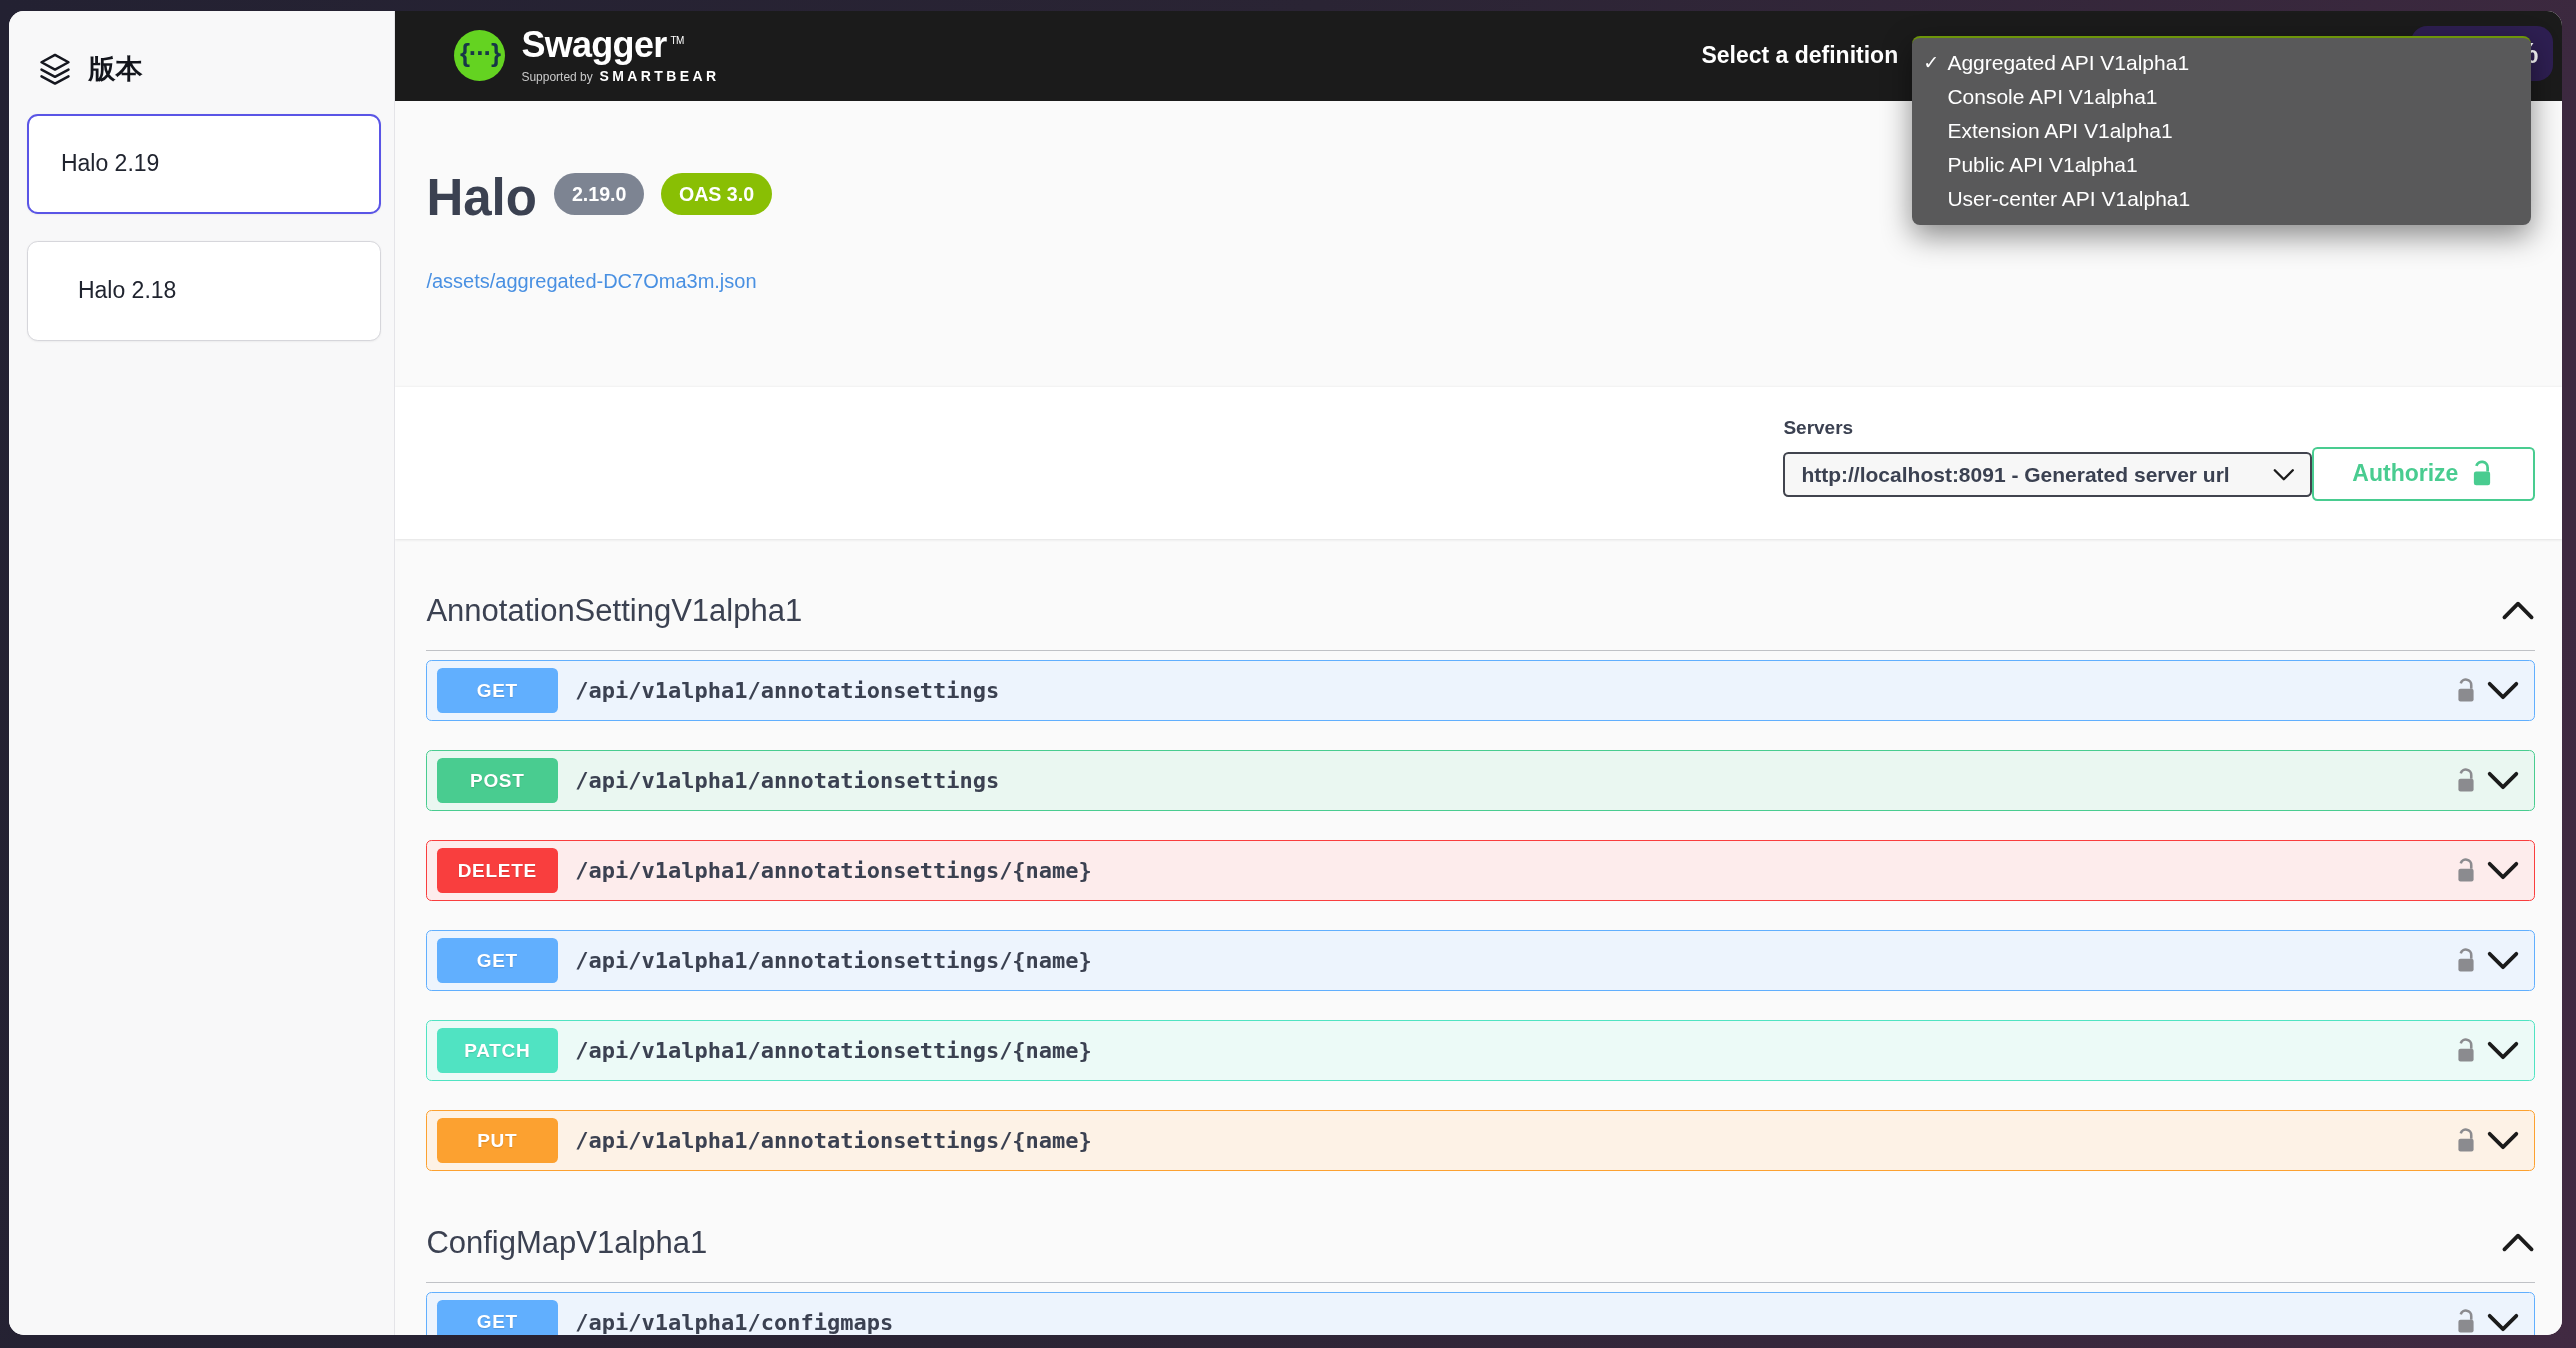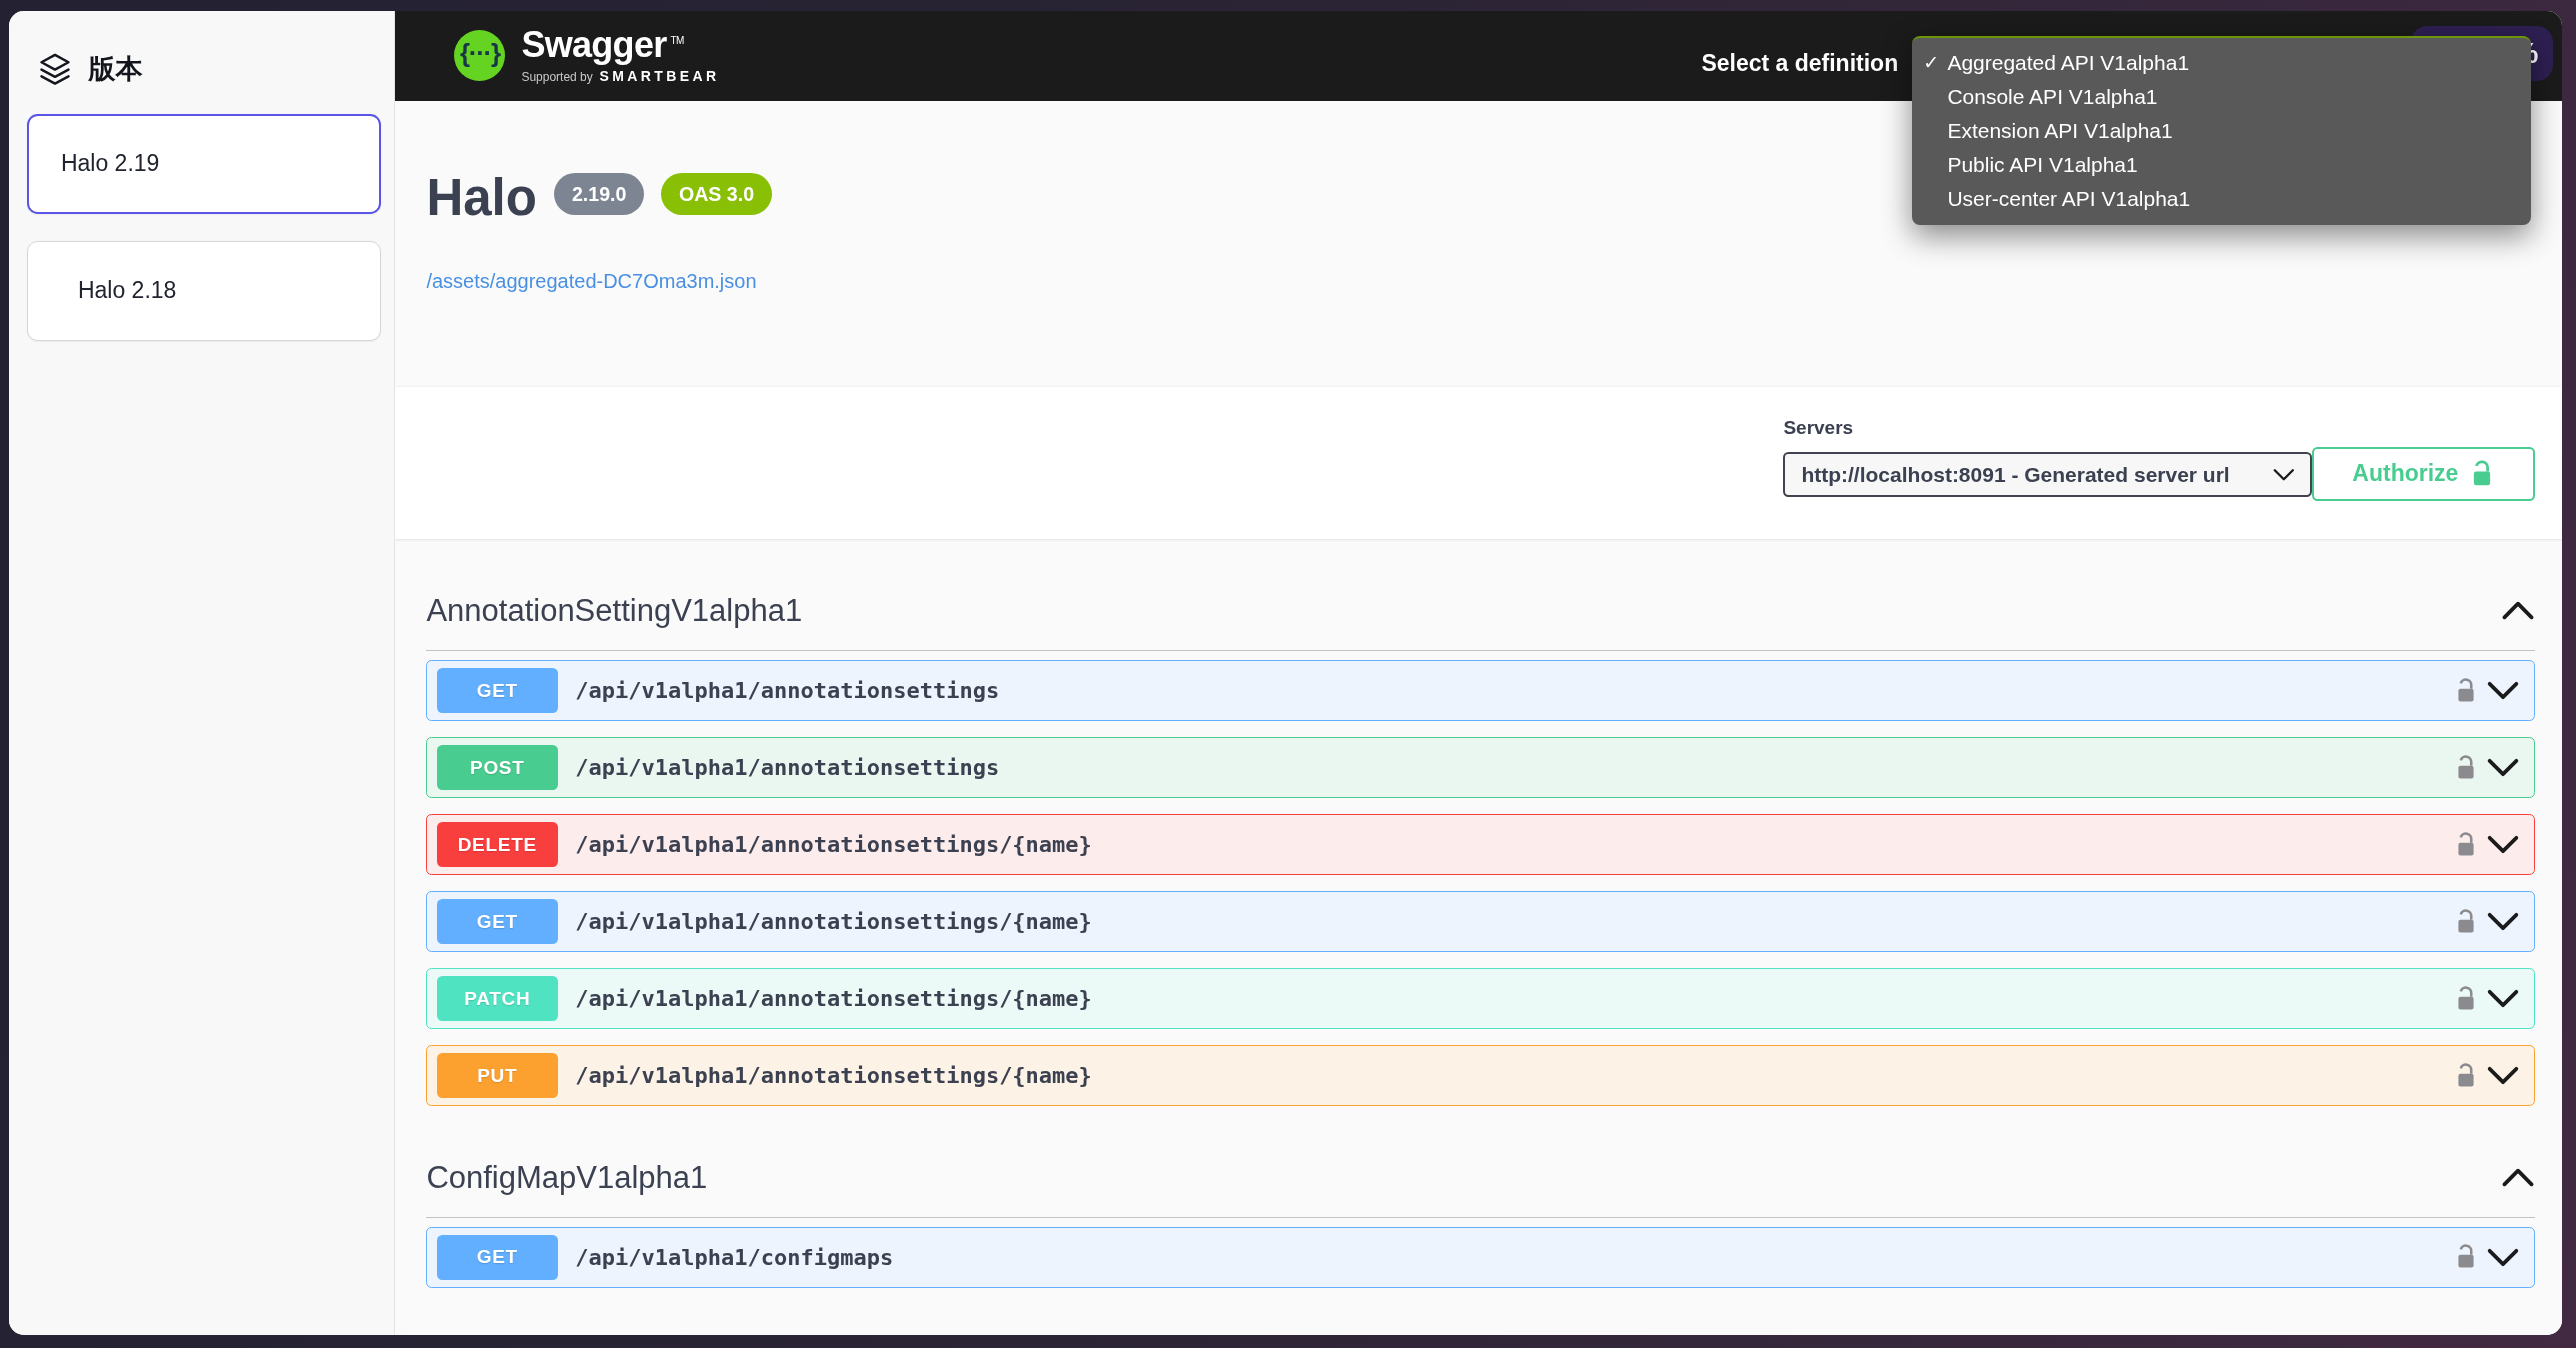--- a/index.html
+++ b/index.html
@@ -52,21 +52,21 @@
     display: flex; align-items: center; justify-content: center;
   }
   .braces { font-size: 26px; font-weight: 700; color: #173647; letter-spacing: -1.3px; margin-top: -4px; }
   .logo-col { display: flex; flex-direction: column; }
   .wordmark { color: #fff; font-size: 36px; font-weight: 600; letter-spacing: -0.7px; line-height: 1; }
   .tm { font-size: 10px; vertical-align: super; margin-left: 4px; font-weight: 400; }
   .tagline { margin-top: 5.4px; font-size: 12px; color: #c9c9c9; }
   .tagline b { color: #fff; font-size: 14px; font-weight: 700; letter-spacing: 3.4px; margin-left: 6.7px; }
 
   .defn-label {
-    position: absolute; left: 1306px; top: 8px; height: 100%;
+    position: absolute; left: 1306px; top: 0; height: 100%;
     display: flex; align-items: center;
     color: #fff; font-size: 23px; font-weight: 700;
   }
   .defn-menu {
     position: absolute; left: 1517px; top: 25px; width: 619px;
     background: var(--menu_bg, #59595a); border-radius: 8px;
     border-top: 2.7px solid var(--menu_green, #6d9509);
     box-shadow: 0 10.8px 30px rgba(0,0,0,.45);
     padding: 8px 0 9.4px; z-index: 6;
   }
@@ -135,21 +135,21 @@
     display: flex; justify-content: space-between; align-items: center;
     cursor: pointer;
   }
   .sec-title { font-size: 31px; font-weight: 500; color: #3b4151; }
   .sec-divider { margin-top: 15px; border-bottom: 1.3px solid rgba(59,65,81,.3); }
   .ops { margin-top: 8.8px; }
   .op-row {
     height: 61px; border-radius: 5.4px; border: 1.3px solid #888;
     display: flex; align-items: center; cursor: pointer;
   }
-  .op-row + .op-row { margin-top: 16px; }
+  .op-row + .op-row { margin-top: 29px; }
   .op-row.get    { border-color: var(--get, #61affe);   background: #edf4fd; }
   .op-row.post   { border-color: var(--post, #49cc90);  background: #eaf7f1; }
   .op-row.delete { border-color: var(--delete, #f93e3e);background: #fdecec; }
   .op-row.patch  { border-color: var(--patch, #50e3c2); background: #ecfaf7; }
   .op-row.put    { border-color: var(--put, #fca130);   background: #fdf2e6; }
   .method {
     width: 121px; height: 45px; margin-left: 9.4px; border-radius: 5.4px;
     display: flex; align-items: center; justify-content: center;
     color: #fff; font-size: 19px; font-weight: 700; letter-spacing: 0.7px;
     text-shadow: 0 0.7px 1.3px rgba(0,0,0,.15);

